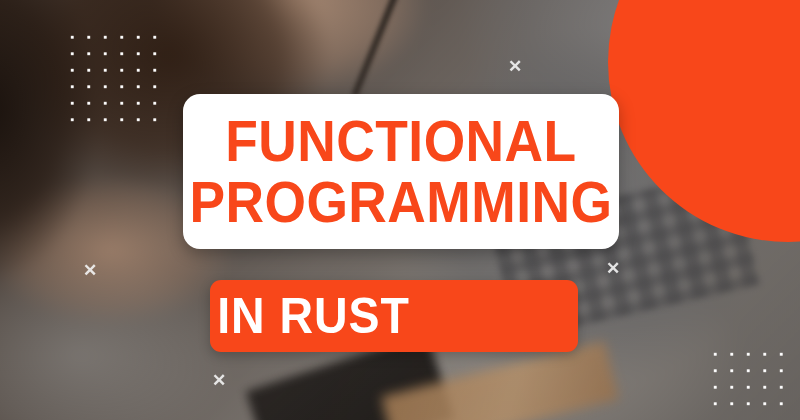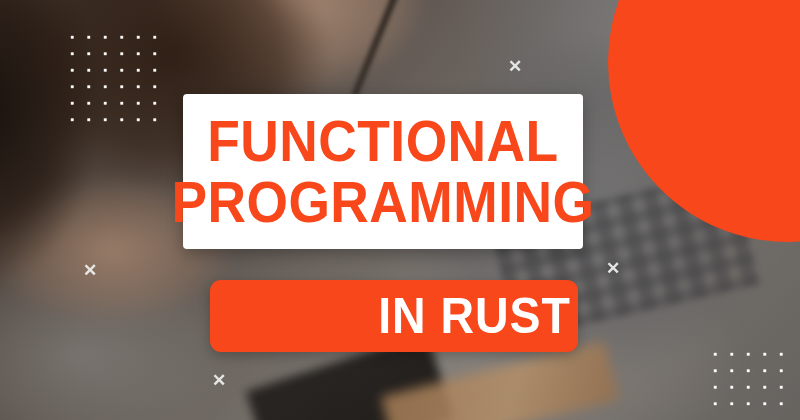--- a/index.html
+++ b/index.html
@@ -135,24 +135,24 @@
   .x1 { left: 508px; top: 58px;  }
   .x2 { left: 83px;  top: 262px; }
   .x3 { left: 606px; top: 260px; }
   .x4 { left: 212px; top: 372px; }
 
   
   .title-card {
     position: absolute;
     left: 183px;
     top: 94px;
-    width: 400px;
+    width: 436px;
     height: 155px;
     background: #ffffff;
-    border-radius: 4px;
+    border-radius: 17px;
     box-shadow: 0 5px 16px rgba(0,0,0,0.28);
     display: flex;
     flex-direction: column;
     align-items: center;
     justify-content: center;
   }
   .title-line {
     color: #f8471a;
     font-family: "Liberation Sans Narrow", "Liberation Sans", sans-serif;
     font-weight: 700;
@@ -169,21 +169,21 @@
   .subtitle-banner {
     position: absolute;
     left: 210px;
     top: 280px;
     width: 368px;
     height: 72px;
     background: #f8471a;
     border-radius: 11px;
     display: flex;
     align-items: center;
-    justify-content: flex-end;
+    justify-content: flex-start;
     box-shadow: 0 4px 12px rgba(0,0,0,0.22);
   }
   .subtitle-text {
     color: #ffffff;
     font-family: "Liberation Sans Narrow", "Liberation Sans", sans-serif;
     font-weight: 700;
     font-size: 50px;
     line-height: 1;
     letter-spacing: 1px;
     transform: scaleX(0.93);

